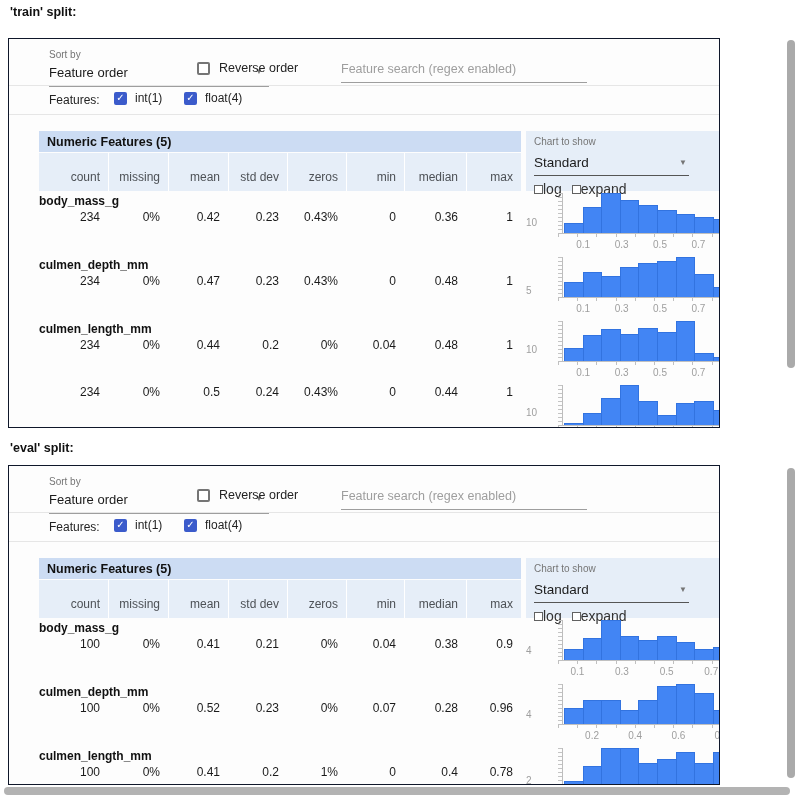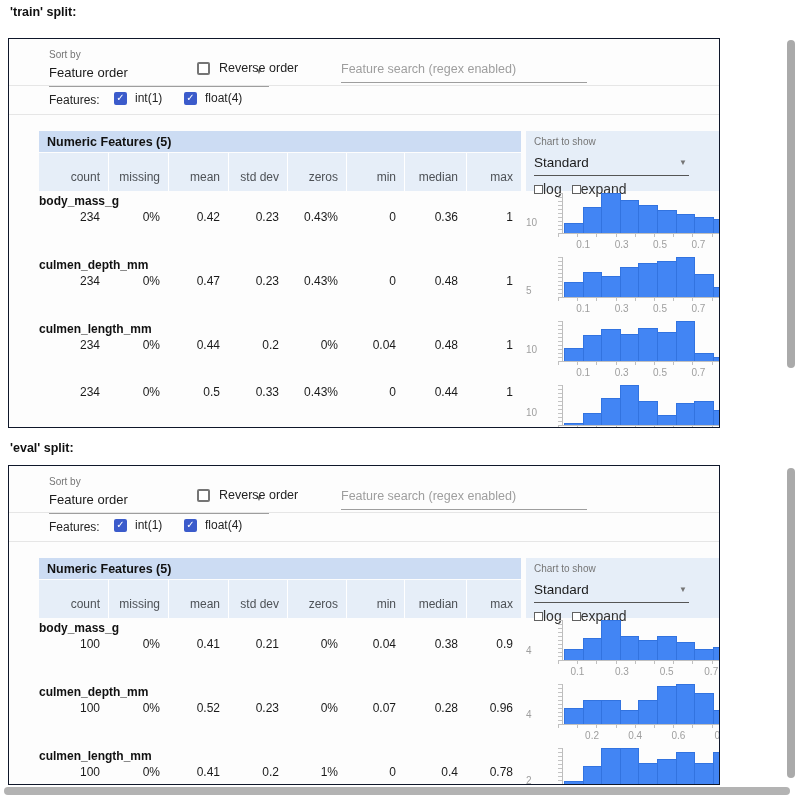--- a/index.html
+++ b/index.html
@@ -170,21 +170,21 @@
           <span>0.04</span>
           <span>0.48</span>
           <span>1</span>
       </div>
     </div>
     <div class="feat-row" style="top:344px">
       <div class="feat-vals">
         <span>234</span>
           <span>0%</span>
           <span>0.5</span>
-          <span>0.33</span>
+          <span>0.24</span>
           <span>0.43%</span>
           <span>0</span>
           <span>0.44</span>
           <span>1</span>
       </div>
     </div>
 
     <div class="chart-controls">
       <div class="ctl-caption">Chart to show</div>
       <div class="cc-select">

